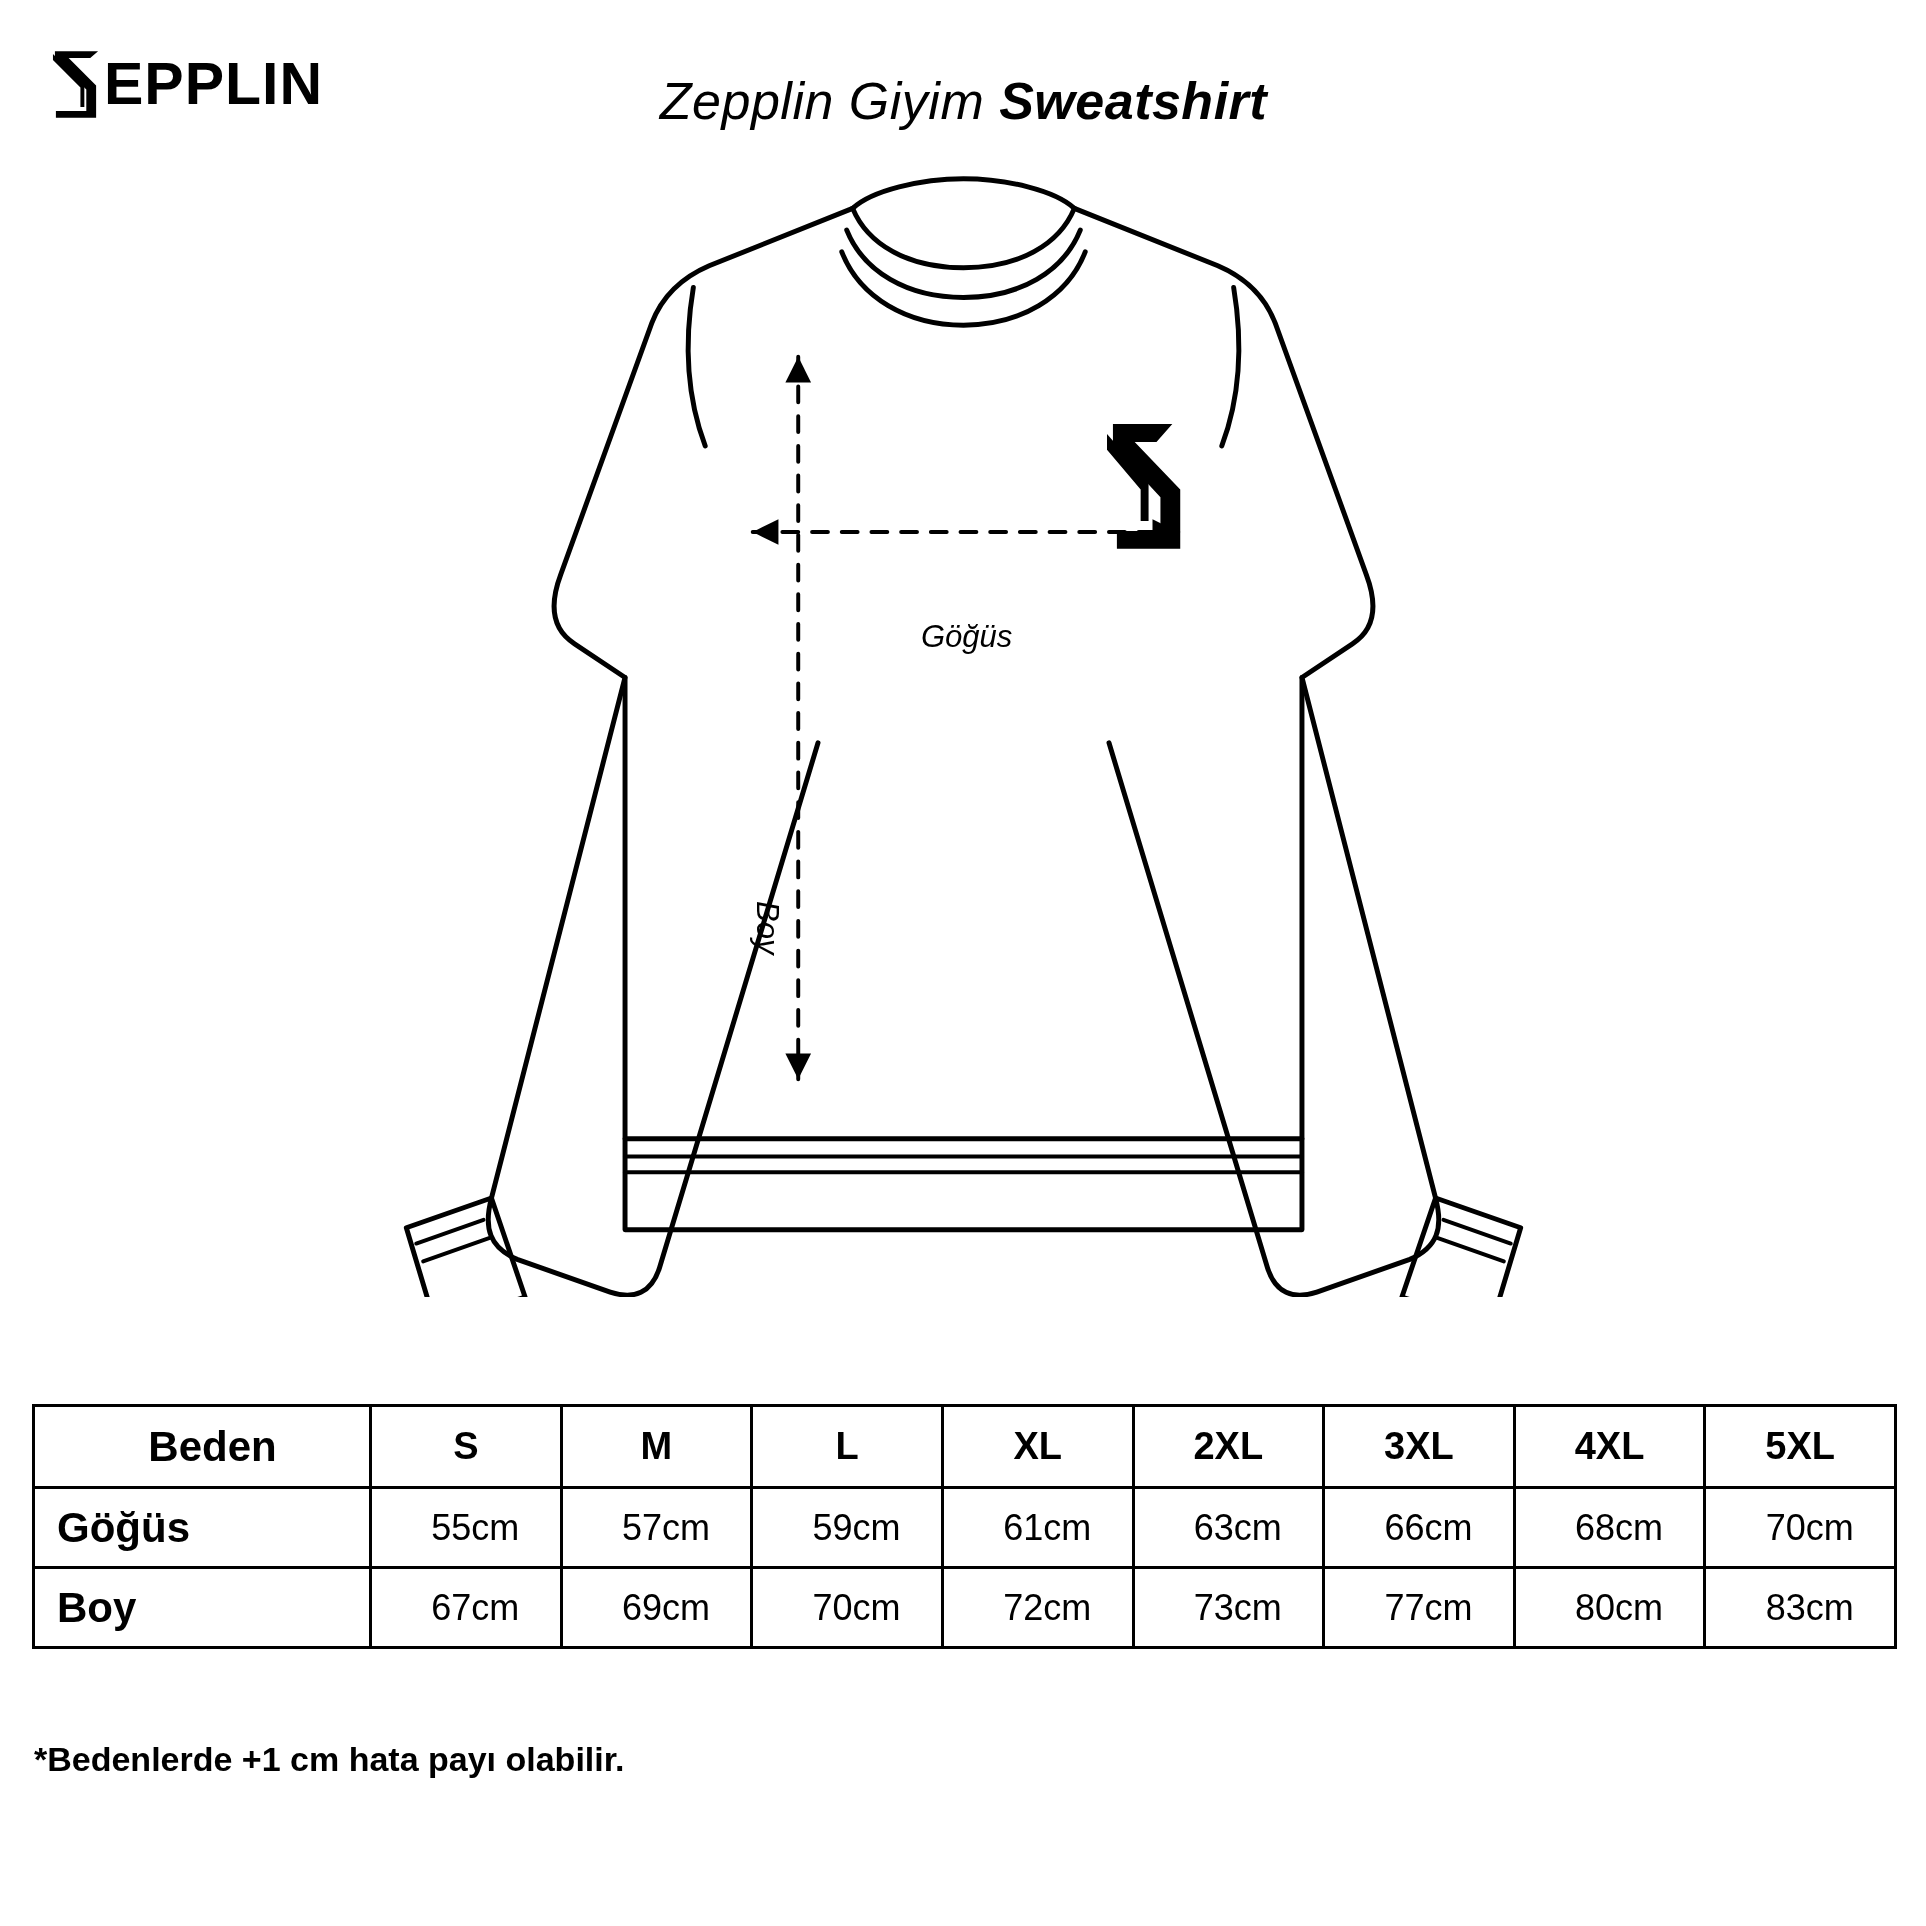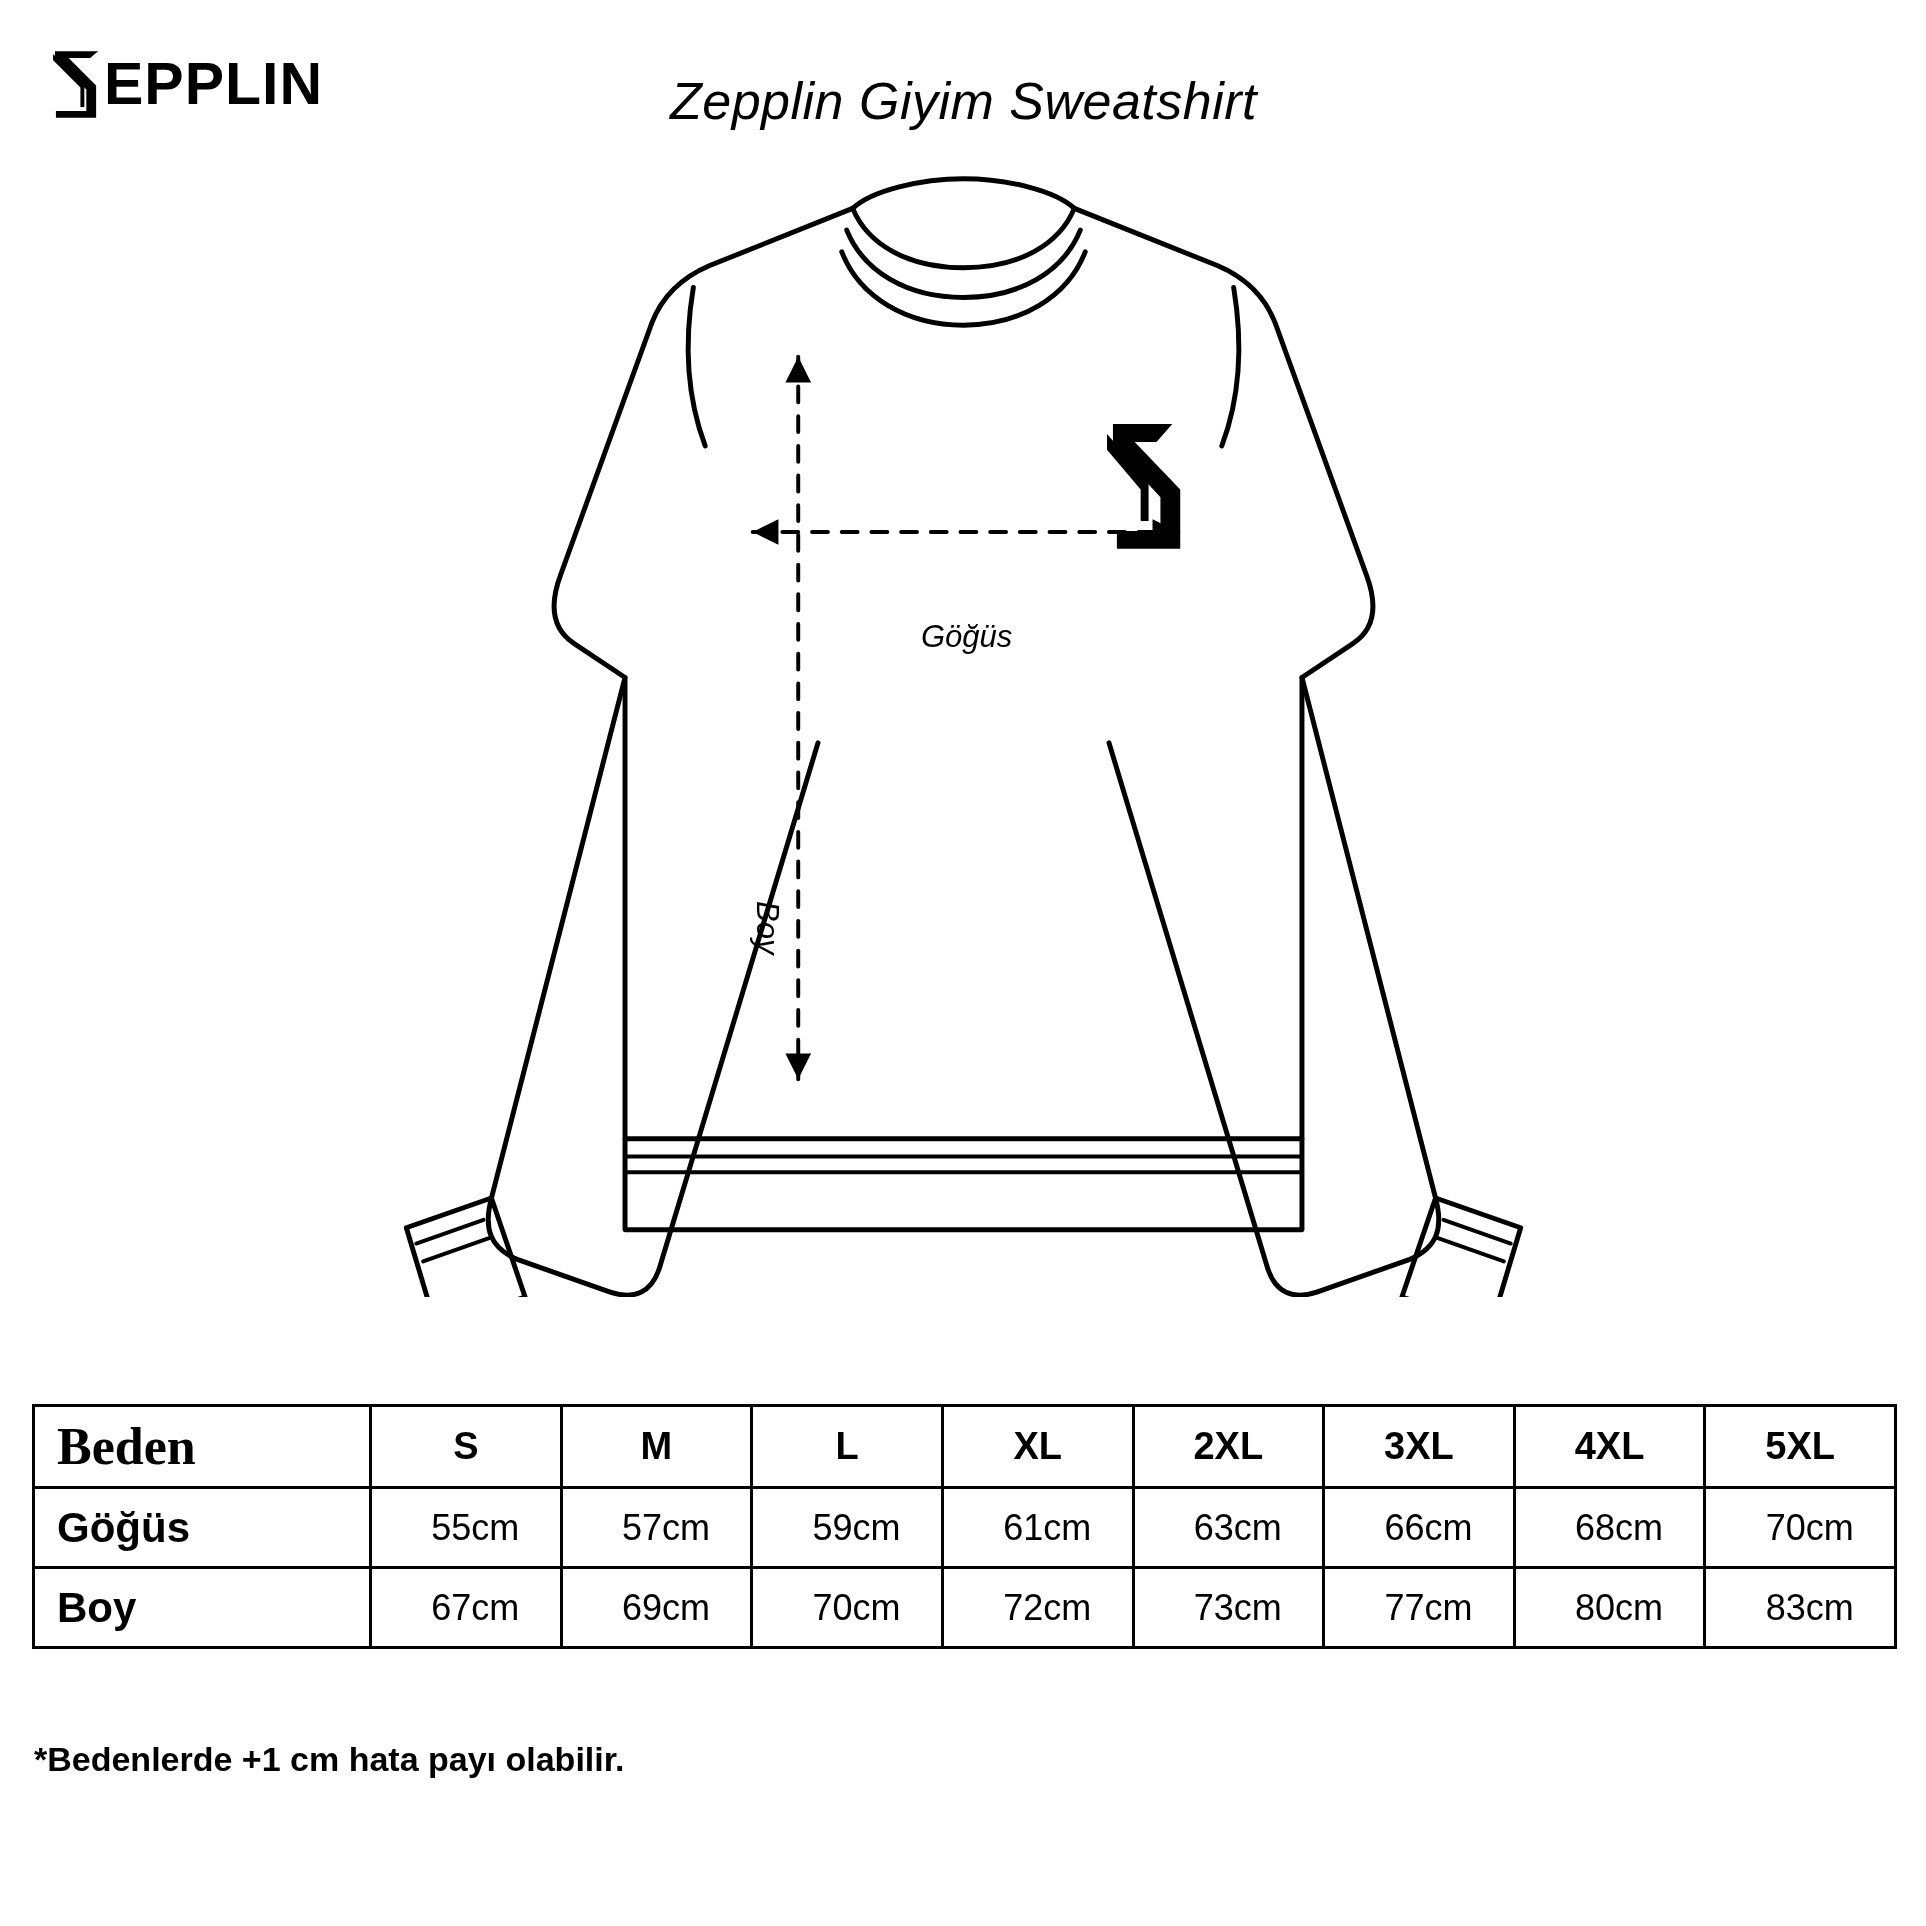--- a/index.html
+++ b/index.html
@@ -42,21 +42,21 @@
     left: 0;
     right: 0;
     top: 71px;
     text-align: center;
     font-size: 52px;
     font-style: italic;
     font-family: "Liberation Sans", sans-serif;
     letter-spacing: 0.5px;
   }
   .doc-title .light { font-weight: 400; }
-  .doc-title .bold  { font-weight: 400; }
+  .doc-title .bold  { font-weight: 700; }
 
   
   .illustration {
     position: absolute;
     left: 0;
     top: 149px;
     width: 1927px;
     height: 990px;
   }
   .illustration svg { display: block; }
@@ -100,24 +100,23 @@
     font-weight: 700;
     padding: 16px 0 18px 0;
     letter-spacing: 0.3px;
   }
   .hdr-row th {
     height: 77px;
     font-size: 38px;
     font-weight: 700;
   }
   .hdr-row th.row-head {
-    text-align: left;
+    text-align: center;
     padding-left: 22px;
-    font-size: 52px;
-    font-family: Liberation Serif, serif;
+    font-size: 42px;
   }
   .hdr-row th.size-col {
     text-align: center;
     font-weight: 700;
     font-size: 38px;
   }
   .data-row td {
     height: 75px;
     font-size: 36px;
   }

